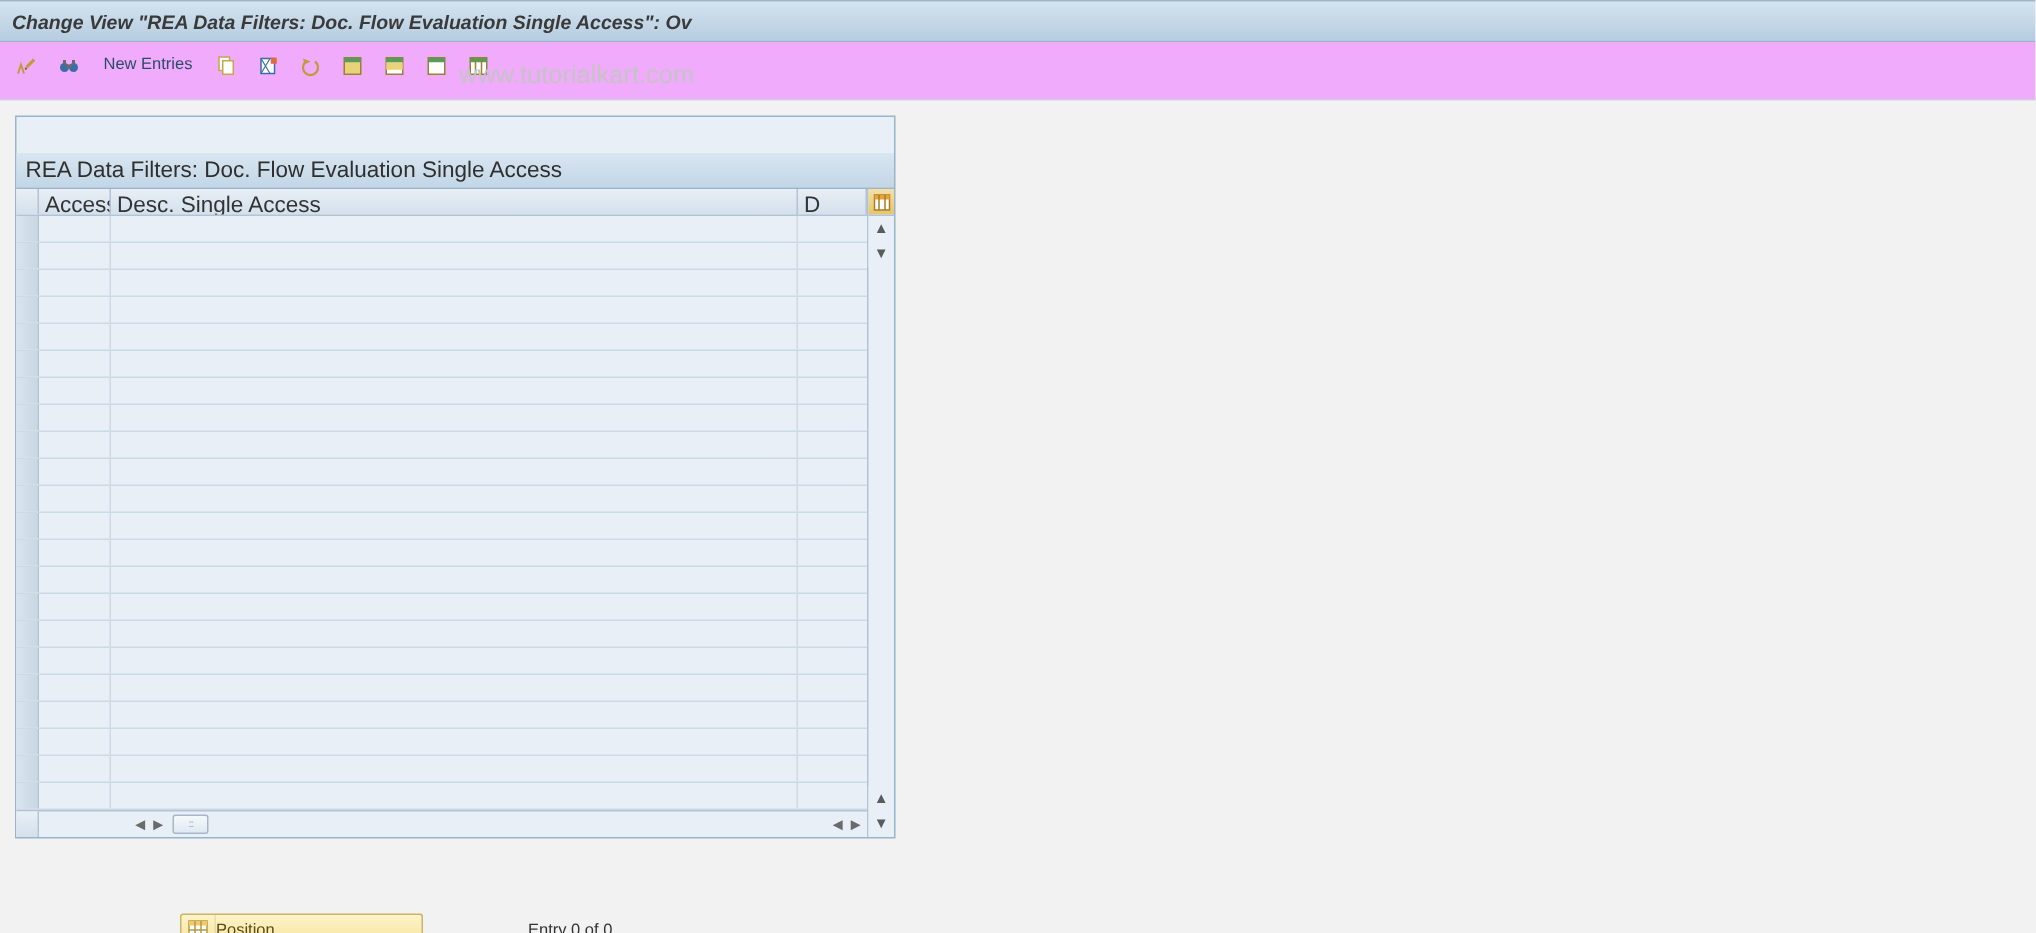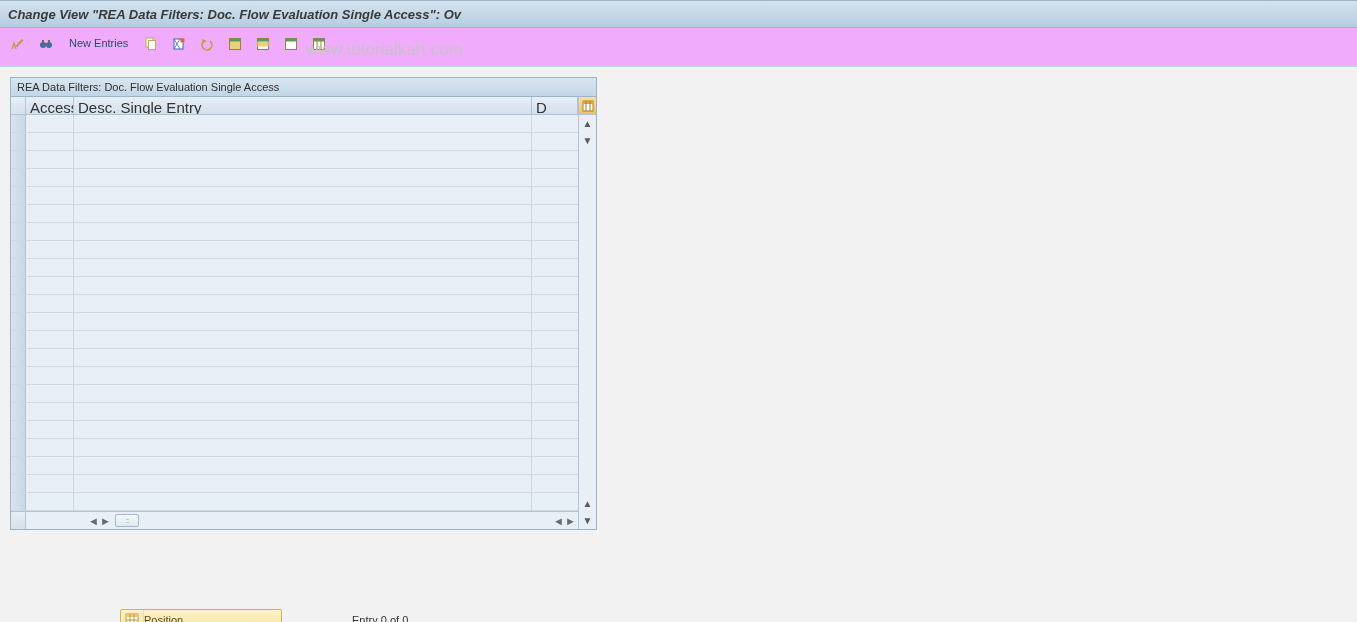--- a/index.html
+++ b/index.html
@@ -81,22 +81,23 @@
   
   .table-panel {
     width: 585px;
     border: 1px solid #9ab4c9;
     background: #e8eff6;
   }
   .panel-title {
     background: linear-gradient(#d9e6f1, #c2d6e6);
     border-bottom: 1px solid #9ab4c9;
     padding: 3px 6px;
-    font-size: 11px;
+    font-size: 15px;
     color: #2f2f2f;
+    margin-top: 24px;
   }
   .table-wrap {
     display: flex;
     background: #e8eff6;
   }
   .table-main {
     flex: 1 1 auto;
   }
   .col-headers {
     display: flex;
@@ -347,21 +348,21 @@
   <div class="watermark">www.tutorialkart.com</div>
 
   <div class="content">
     <div class="table-panel">
       <div class="panel-title">REA Data Filters: Doc. Flow Evaluation Single Access</div>
       <div class="table-wrap">
         <div class="table-main">
           <div class="col-headers">
             <div class="sel-col"></div>
             <div class="hdr-cell hdr-access">Access</div>
-            <div class="hdr-cell hdr-desc">Desc. Single Entry</div>
+            <div class="hdr-cell hdr-desc">Desc. Single Access</div>
             <div class="hdr-cell hdr-d">D</div>
           </div>
           <div class="grid-rows" id="grid-rows">
               <div class="grid-row">
                 <div class="row-sel"></div>
                 <div class="cell-access"></div>
                 <div class="cell-desc"></div>
                 <div class="cell-d"></div>
               </div>
               <div class="grid-row">

